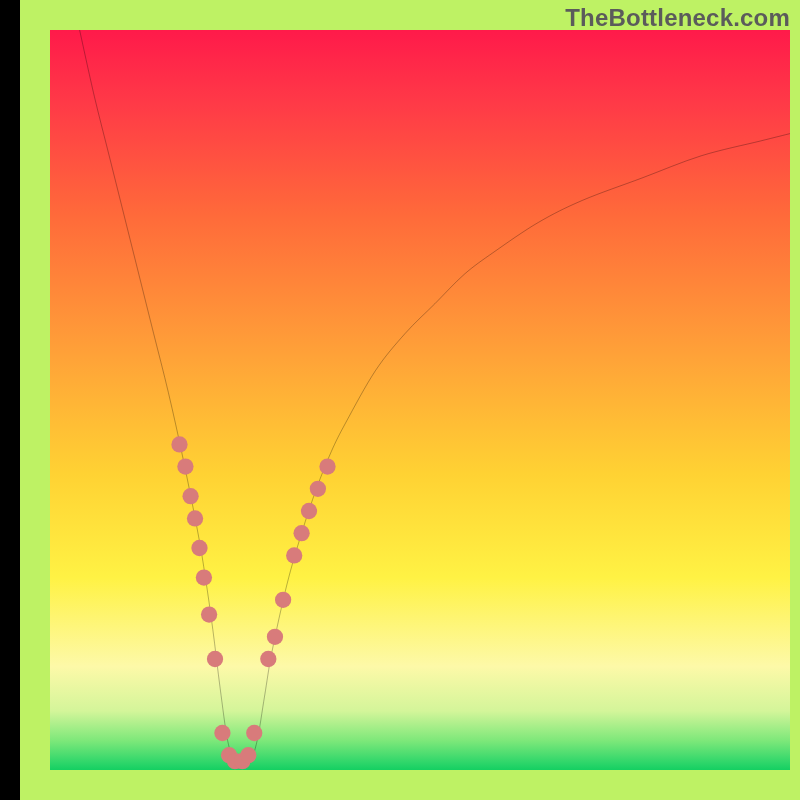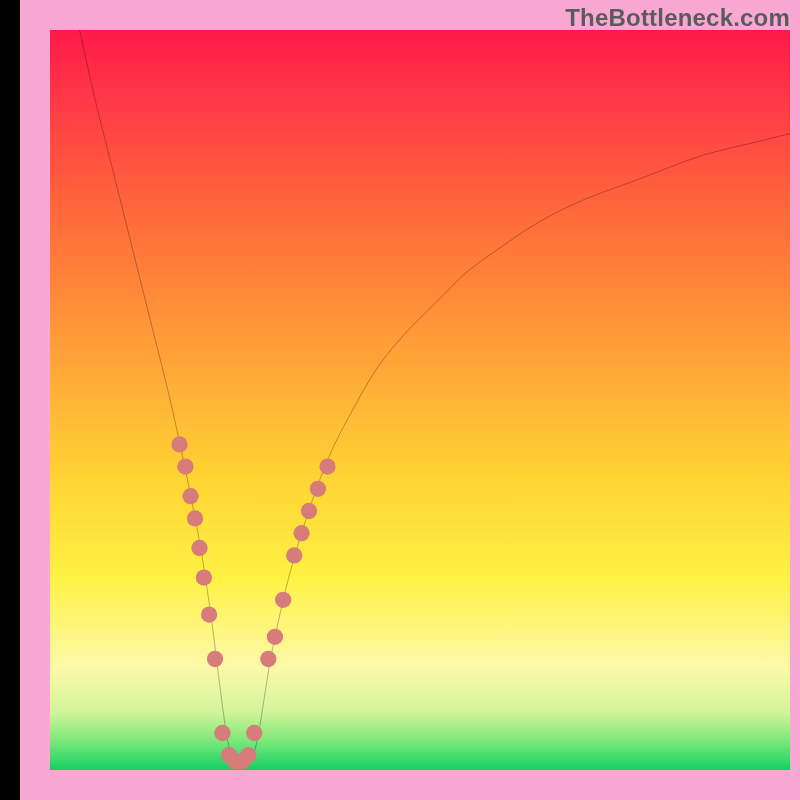--- a/index.html
+++ b/index.html
@@ -7,21 +7,21 @@
     padding: 0;
     width: 800px;
     height: 800px;
     background: #000;
     overflow: hidden;
     font-family: Arial, Helvetica, sans-serif;
   }
   .frame {
     position: absolute;
     inset: 0;
-    background: #f9a8d4;
+    background: #bef264;
     margin-left: 20px;
   }
   .plot-area {
     position: absolute;
     left: 30px;
     top: 30px;
     width: 740px;
     height: 740px;
     overflow: hidden;
   }

